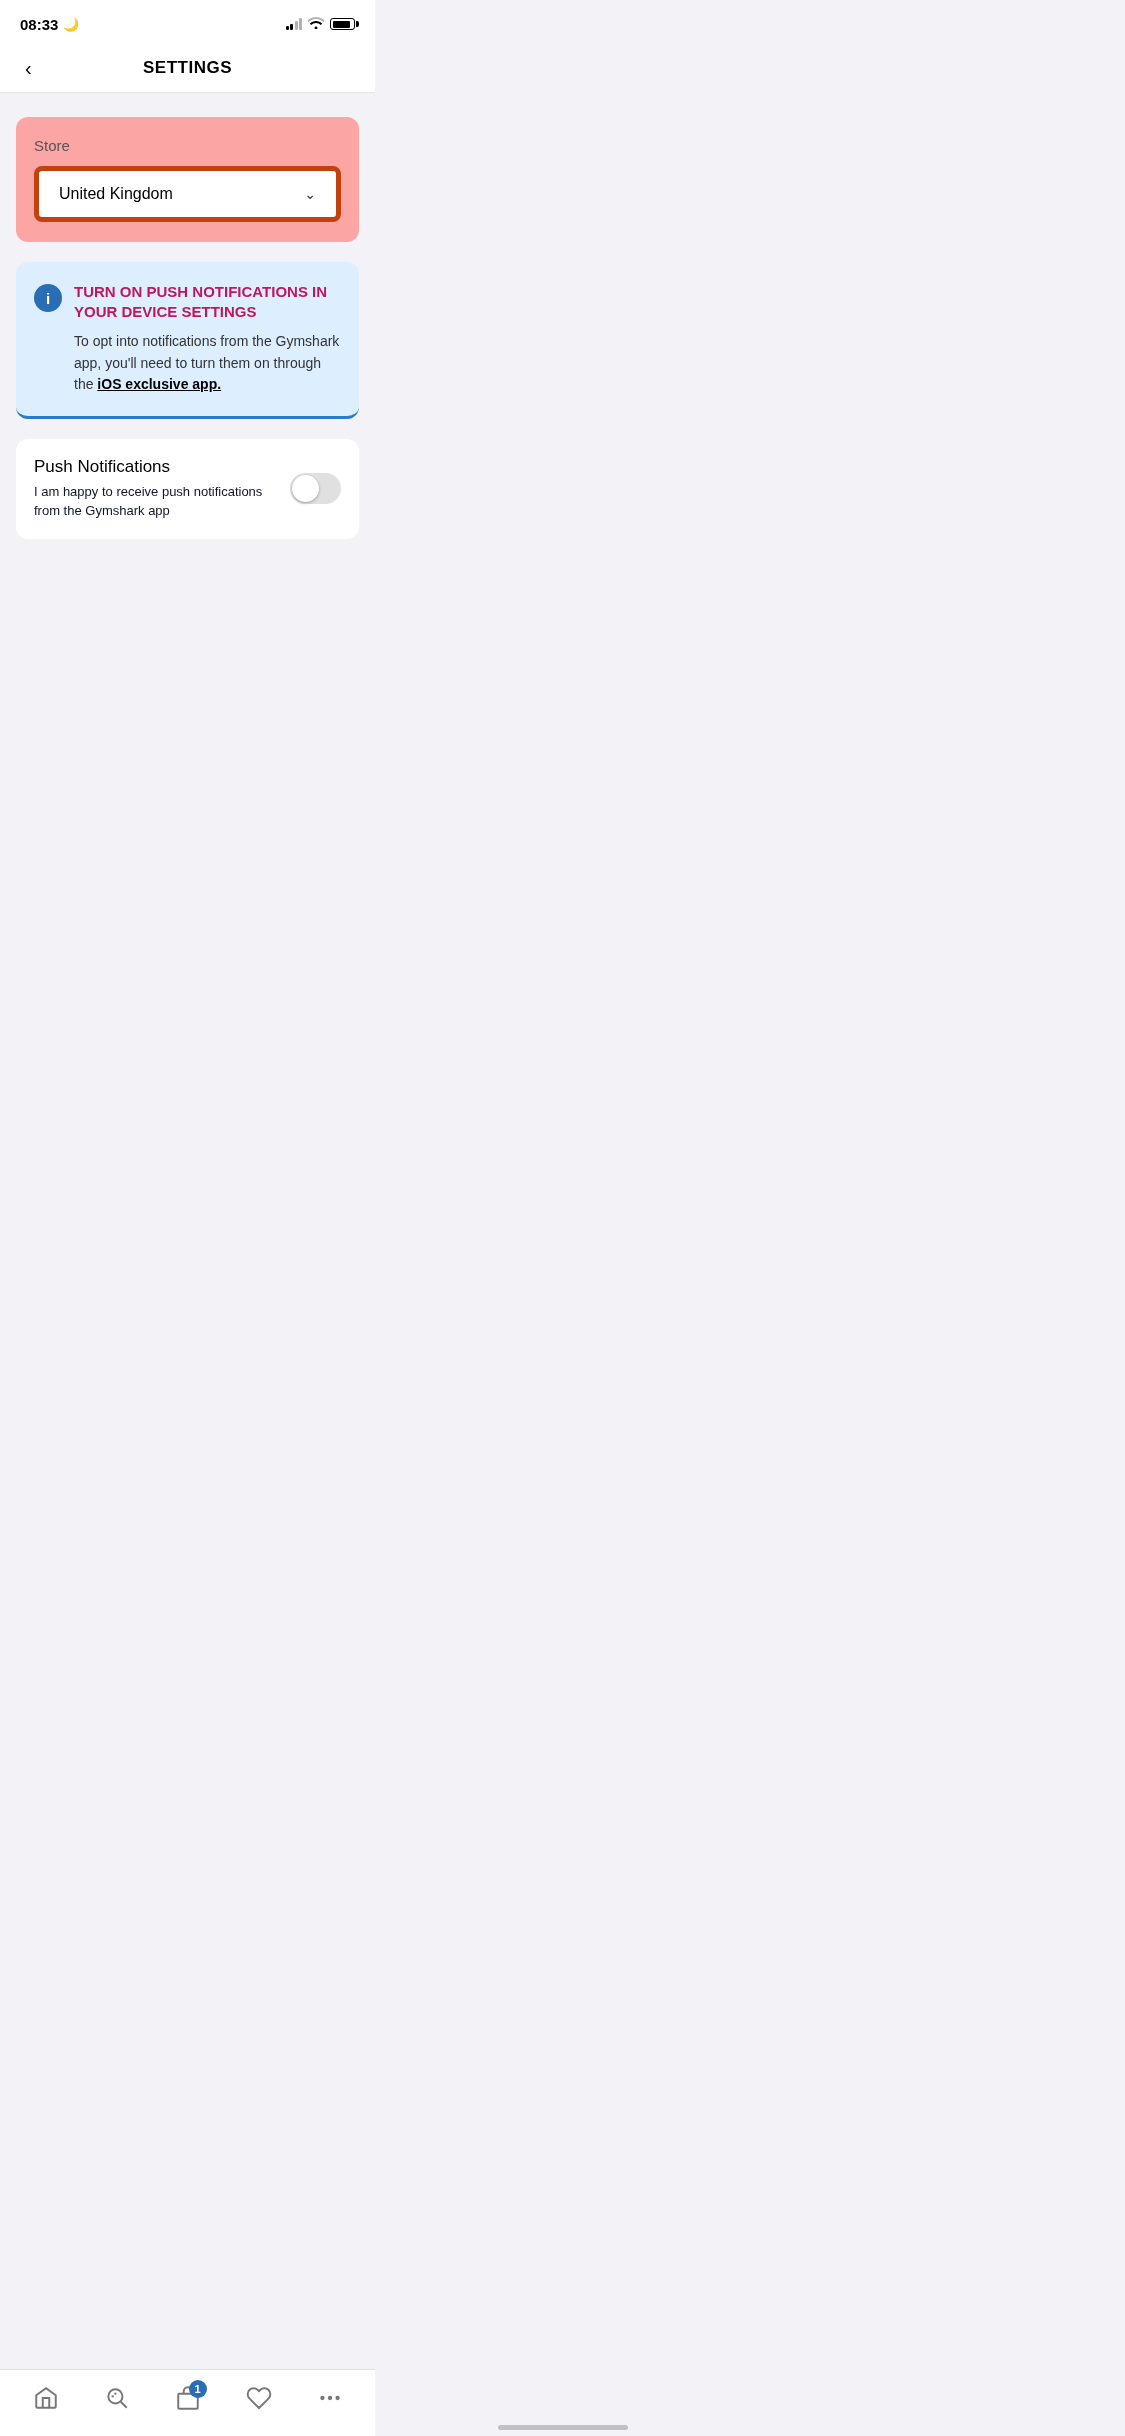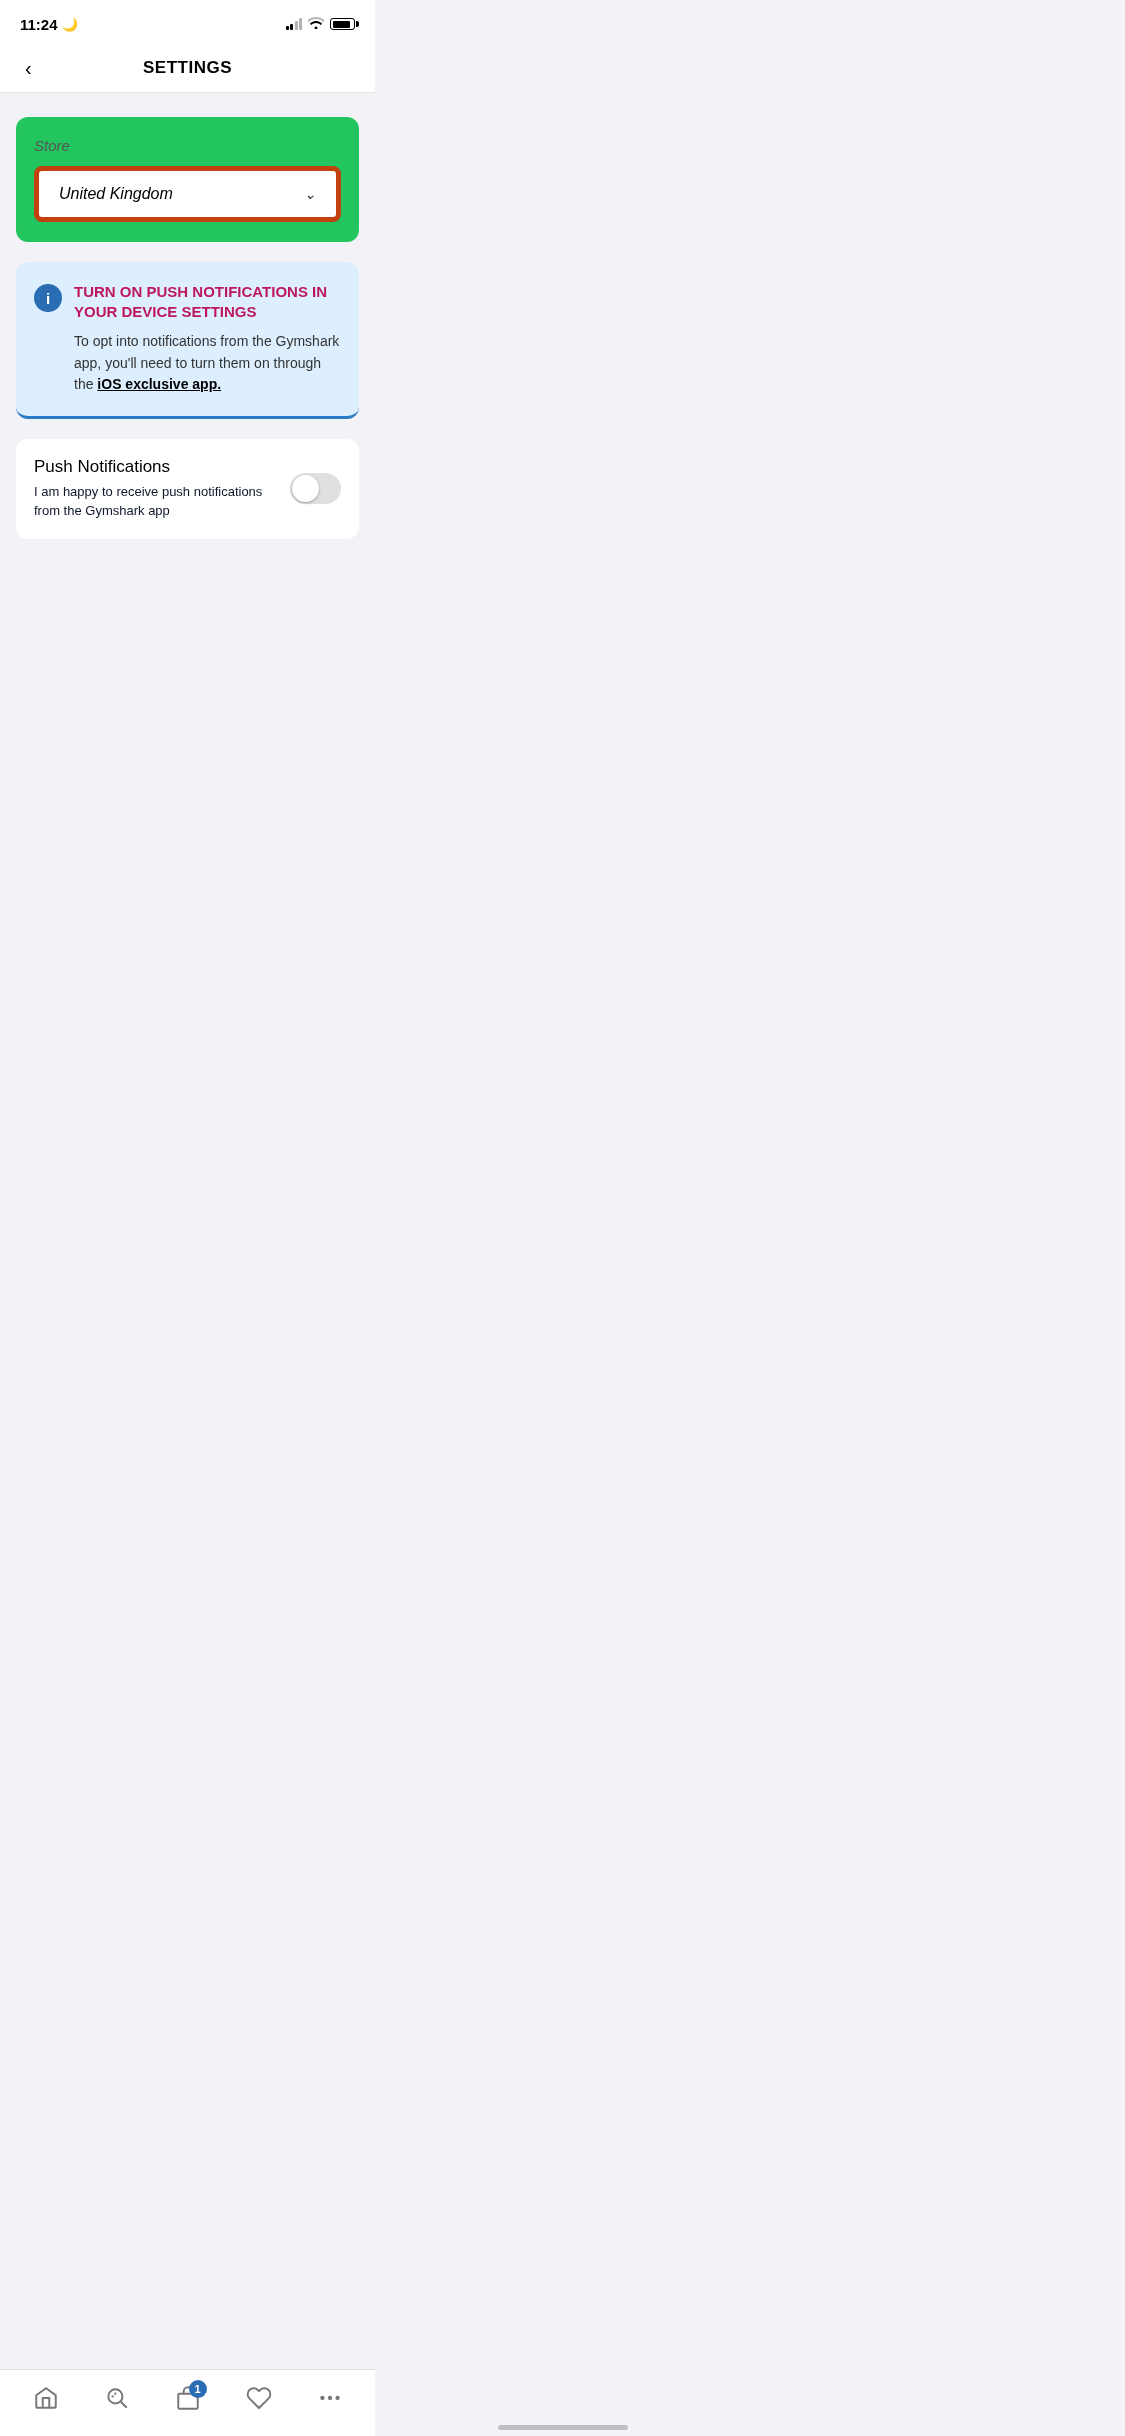--- a/index.html
+++ b/index.html
@@ -128,24 +128,23 @@
     
     .main-content {
       padding: 24px 16px;
       display: flex;
       flex-direction: column;
       gap: 20px;
     }
 
     
     .card {
-      background: #22c55e;
+      background: #fca5a5;
       border-radius: 12px;
       padding: 20px 18px;
-      font-style: italic;
     }
 
     .store-label {
       font-size: 15px;
       color: #555;
       margin-bottom: 12px;
     }
 
     .store-dropdown {
       border: 5px solid #c2410c;
@@ -351,21 +350,21 @@
     
     .bottom-spacer {
       height: 90px;
     }
   </style>
 </head>
 <body>
 
 <div class="status-bar">
   <div class="status-time">
-    <span>11:24</span>
+    <span>08:33</span>
     <span class="moon-icon">🌙</span>
   </div>
   <div class="status-icons">
     <div class="signal-bars">
       <span></span>
         <span></span>
         <span></span>
         <span></span>
     </div>
     <span class="wifi-icon">

